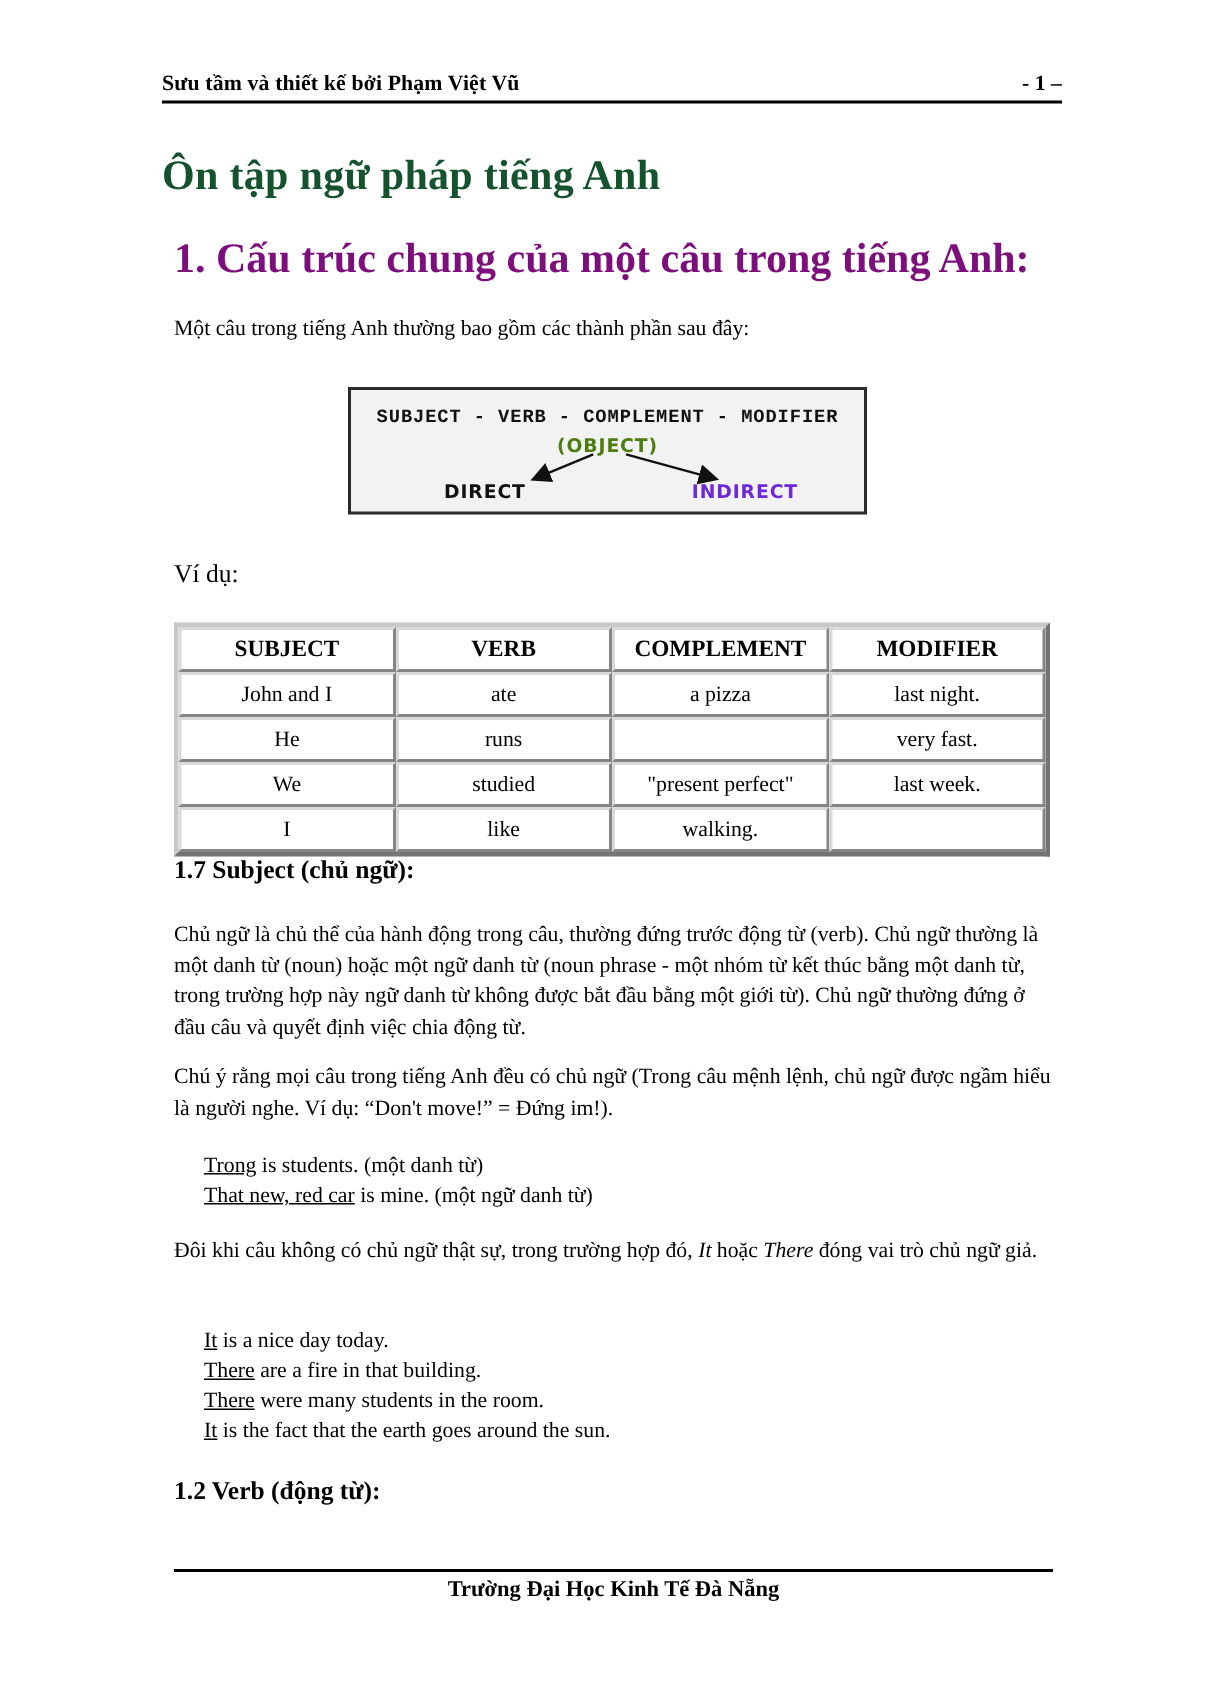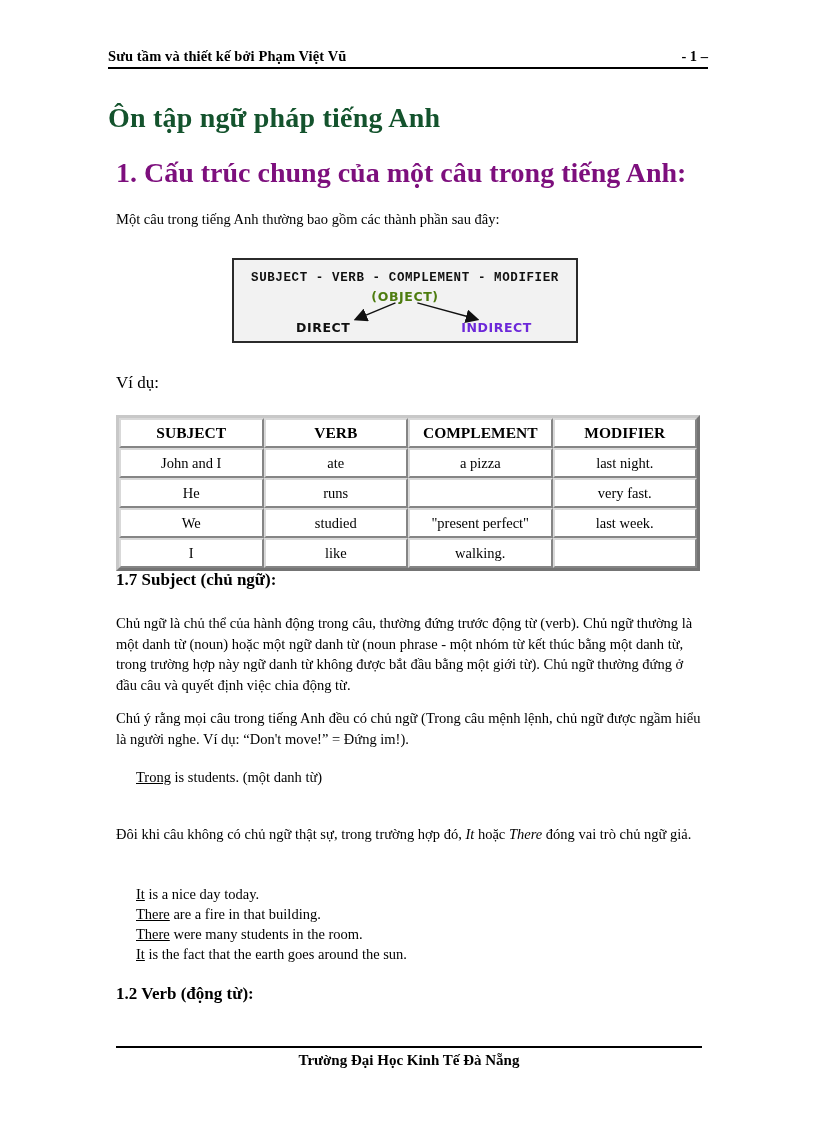--- a/index.html
+++ b/index.html
@@ -303,20 +303,21 @@
         </tr>
       </tbody>
     </table>
 
     <div class="sub-heading h11">1.7 Subject (chủ ngữ):</div>
     <div class="para p1">Chủ ngữ là chủ thể của hành động trong câu, thường đứng trước động từ (verb). Chủ ngữ thường là một danh từ (noun) hoặc một ngữ danh từ (noun phrase - một nhóm từ kết thúc bằng một danh từ, trong trường hợp này ngữ danh từ không được bắt đầu bằng một giới từ). Chủ ngữ thường đứng ở đầu câu và quyết định việc chia động từ.</div>
     <div class="para p2">Chú ý rằng mọi câu trong tiếng Anh đều có chủ ngữ (Trong câu mệnh lệnh, chủ ngữ được ngầm hiểu là người nghe. Ví dụ: “Don't move!” = Đứng im!).</div>
 
     <div class="example-block e1">
       <div><span class="u">Trong</span><span> is students. (một danh từ)</span></div>
+      <div><span class="u">That new, red car</span><span> is mine. (một ngữ danh từ)</span></div>
     </div>
 
     <div class="para p3">
       <span>Đôi khi câu không có chủ ngữ thật sự, trong trường hợp đó, </span><span class="it">It</span><span> hoặc </span><span class="it">There</span><span> đóng vai trò chủ ngữ giả.</span>
     </div>
 
     <div class="example-block e2">
       <div><span class="u">It</span><span> is a nice day today.</span></div>
       <div><span class="u">There</span><span> are a fire in that building.</span></div>
       <div><span class="u">There</span><span> were many students in the room.</span></div>

